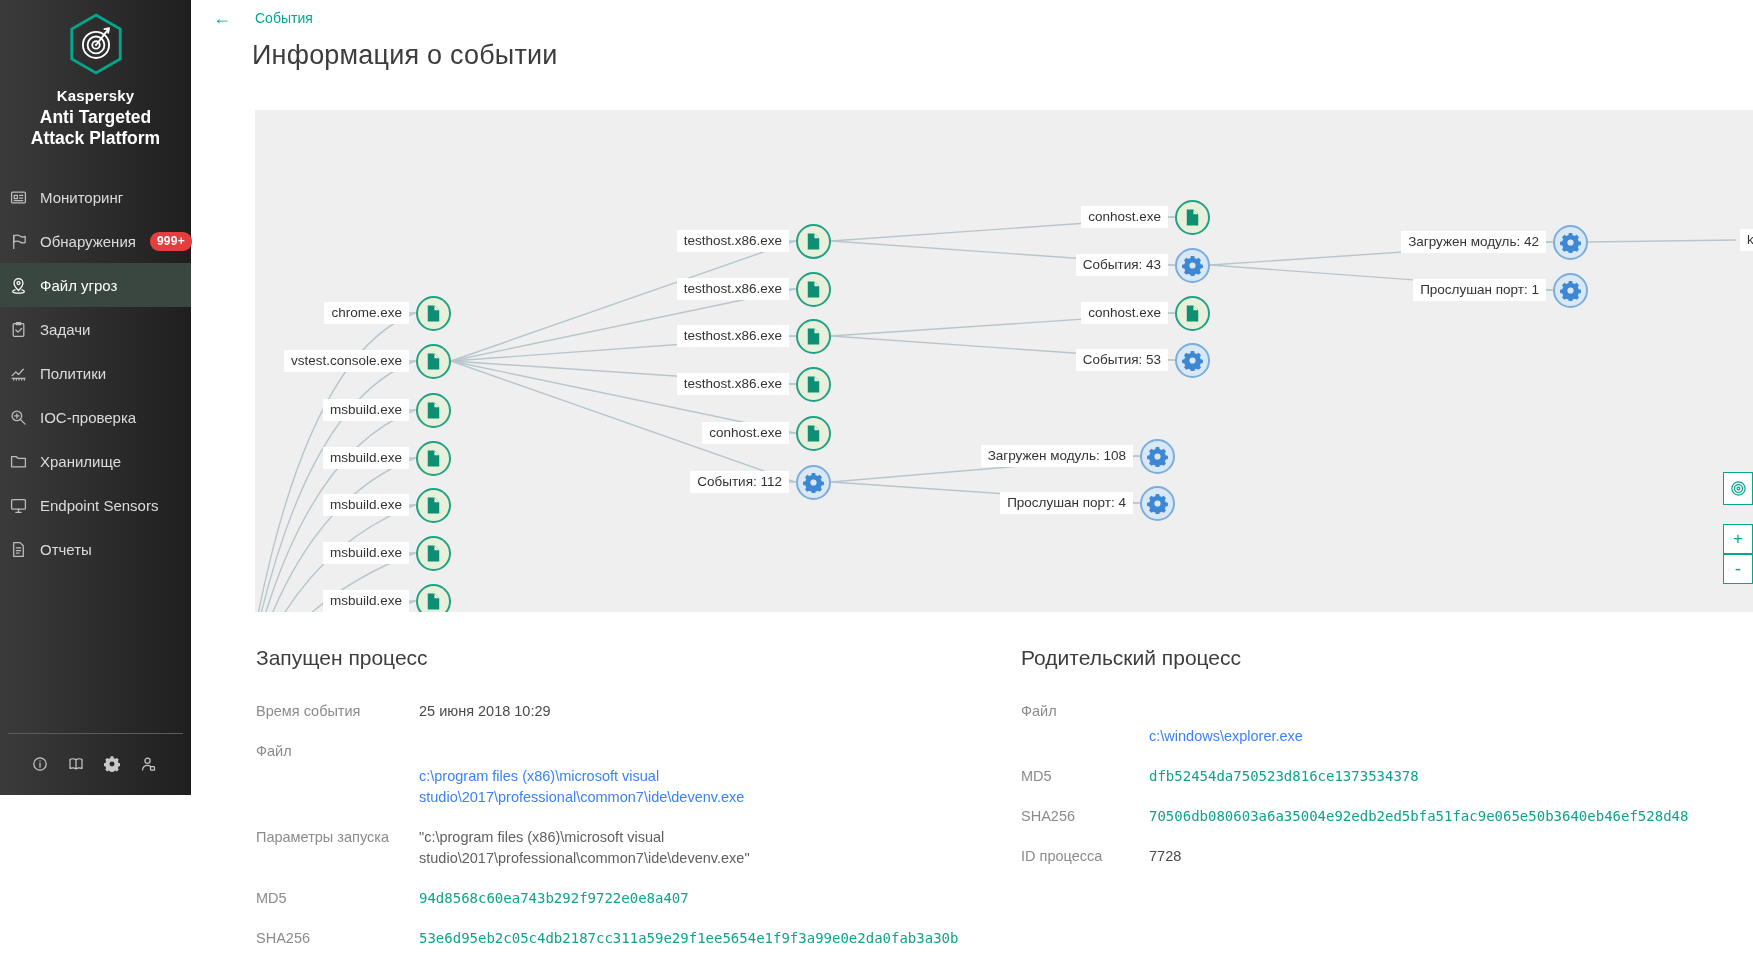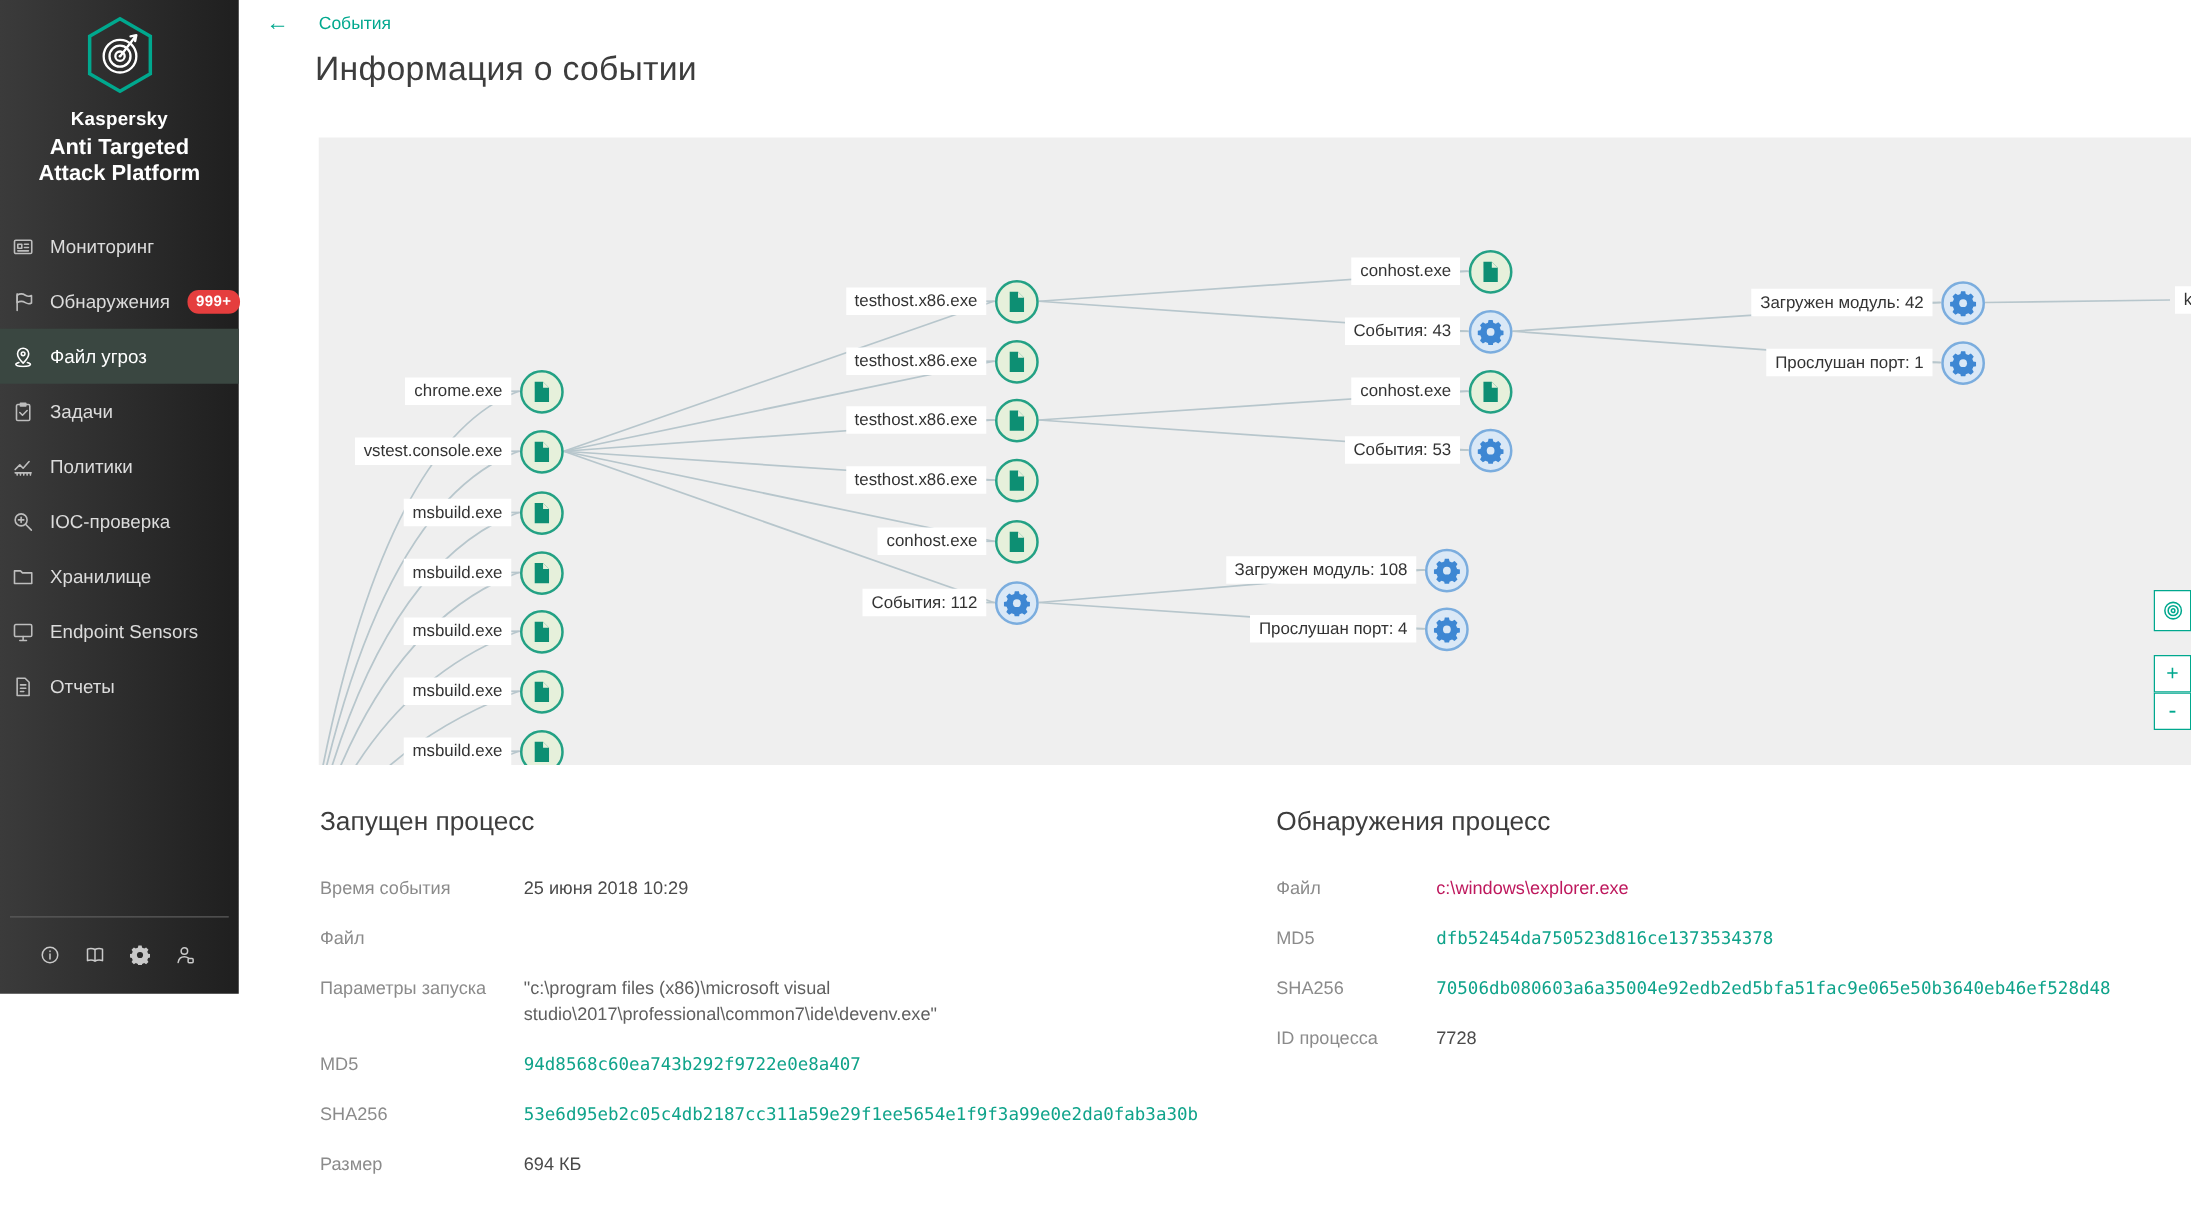--- a/index.html
+++ b/index.html
@@ -58,21 +58,21 @@
   .details { position:absolute; top:646px; }
   .details h2 { font-size:21px; font-weight:400; color:#3d3d3d; margin-bottom:31px; }
   .details-left { left:256px; width:745px; }
   .details-right { left:1021px; width:710px; }
   .drow { display:flex; margin-bottom:19px; font-size:14.5px; line-height:21px; }
   .details-left  .dlabel { width:163px; flex:none; color:#8b8b8b; }
   .details-right .dlabel { width:128px; flex:none; color:#8b8b8b; }
   .details-left  .dvalue { width:360px; }
   .v-plain { color:#4a4a4a; }
   .v-muted { color:#5f5f5f; }
-  .v-link  { color:#be185d; cursor:pointer; }
+  .v-link  { color:#3b82f6; cursor:pointer;margin-top:25px; }
   .v-mono  { color:#0fa38a; font-family:"DejaVu Sans Mono", monospace; font-size:14px; cursor:pointer; }
 </style>
 </head>
 <body>
 
 <aside class="sidebar">
   <div class="brand">
     <svg class="brand-hex" width="56" height="62" viewBox="0 0 60 66">
       <path d="M30 2 L56 17 L56 49 L30 64 L4 49 L4 17 Z" fill="none" stroke="#00a88e" stroke-width="3"></path>
       <circle cx="30" cy="34" r="14" fill="none" stroke="#fff" stroke-width="2"></circle>
@@ -431,41 +431,42 @@
 
 <section class="details details-left">
   <h2>Запущен процесс</h2>
   <div id="rows-left">
       <div class="drow">
         <span class="dlabel">Время события</span>
         <span class="dvalue v-plain">25 июня 2018 10:29</span>
       </div>
       <div class="drow">
         <span class="dlabel">Файл</span>
+        <span class="dvalue v-link">c:\program files (x86)\microsoft visual studio\2017\professional\common7\ide\devenv.exe</span>
       </div>
       <div class="drow">
         <span class="dlabel">Параметры запуска</span>
         <span class="dvalue v-muted">"c:\program files (x86)\microsoft visual studio\2017\professional\common7\ide\devenv.exe"</span>
       </div>
       <div class="drow">
         <span class="dlabel">MD5</span>
         <span class="dvalue v-mono">94d8568c60ea743b292f9722e0e8a407</span>
       </div>
       <div class="drow">
         <span class="dlabel">SHA256</span>
         <span class="dvalue v-mono">53e6d95eb2c05c4db2187cc311a59e29f1ee5654e1f9f3a99e0e2da0fab3a30b</span>
       </div>
       <div class="drow">
         <span class="dlabel">Размер</span>
         <span class="dvalue v-plain">694 КБ</span>
       </div>
     </div>
 </section>
 <section class="details details-right">
-  <h2>Обнаружения процесс</h2>
+  <h2>Родительский процесс</h2>
   <div id="rows-right">
       <div class="drow">
         <span class="dlabel">Файл</span>
         <span class="dvalue v-link">c:\windows\explorer.exe</span>
       </div>
       <div class="drow">
         <span class="dlabel">MD5</span>
         <span class="dvalue v-mono">dfb52454da750523d816ce1373534378</span>
       </div>
       <div class="drow">

